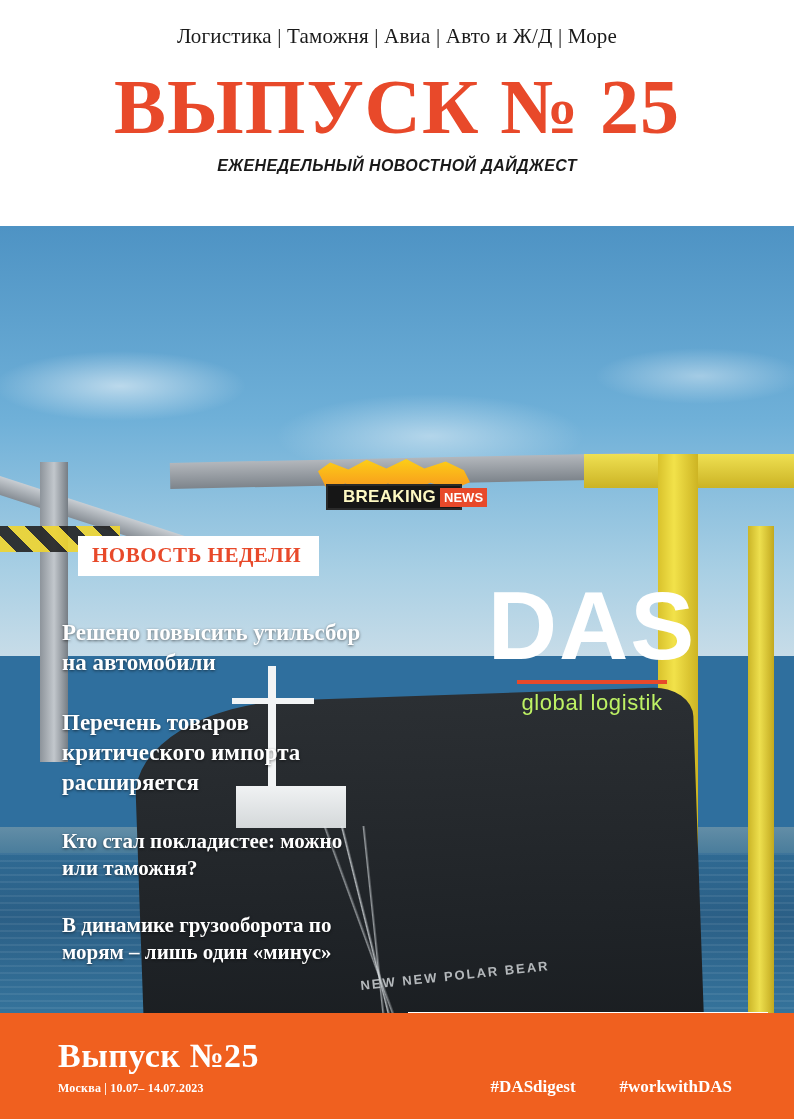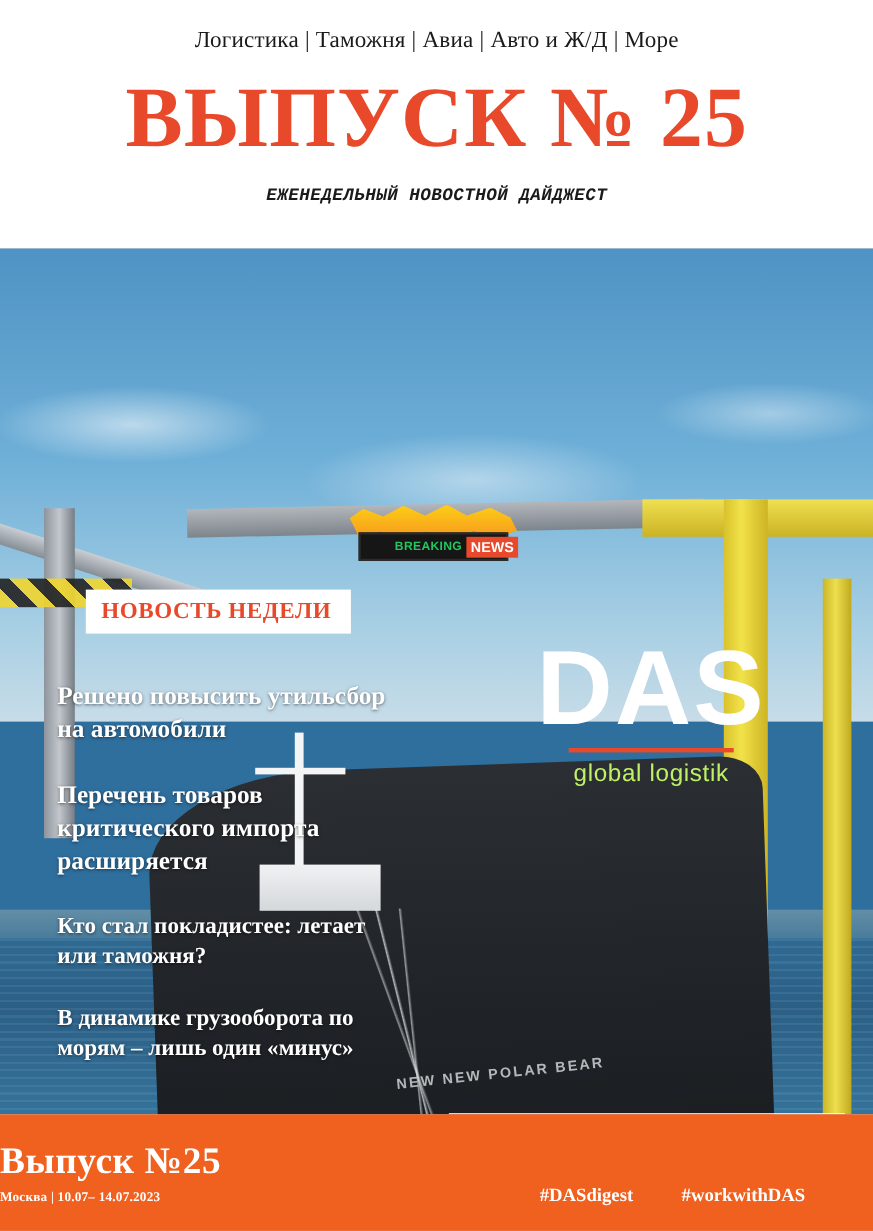--- a/index.html
+++ b/index.html
@@ -36,22 +36,22 @@
     margin-top: 16px;
     font-family: "Liberation Serif", serif;
     font-weight: bold;
     font-size: 78px;
     line-height: 84px;
     color: #e8492a;
     letter-spacing: 1px;
     white-space: nowrap;
   }
   .subtitle {
-    margin-top: 20px;
-    font-family: Liberation Mono, monospace;
+    margin-top: 8px;
+    font-family: Liberation Sans, sans-serif;
     font-style: italic;
     font-weight: bold;
     font-size: 16px;
     color: #1a1a1a;
     letter-spacing: 0.4px;
   }
 
   
   .hero {
     position: relative;
@@ -168,22 +168,22 @@
     background: linear-gradient(180deg,#fdd017,#f58220);
     clip-path: polygon(0% 30%, 8% 10%, 20% 26%, 32% 4%, 45% 24%, 58% 2%, 70% 24%, 84% 8%, 96% 28%, 100% 55%, 88% 72%, 74% 56%, 60% 76%, 46% 58%, 32% 78%, 18% 58%, 6% 72%);
   }
   .breaking-bar {
     position:absolute; left:8px; top:26px; width:136px; height:26px;
     background:#161616;
     display:flex; align-items:center; justify-content:center;
     border: 2px solid #2a2a2a;
   }
   .breaking-bar .b1 {
-    color:#22c55e; font-family:"Liberation Sans", sans-serif;
-    font-weight:bold; font-size:11px; letter-spacing:.3px;padding-left:42px;
+    color:#fef9c3; font-family:"Liberation Sans", sans-serif;
+    font-weight:bold; font-size:17px; letter-spacing:.3px;padding-left:42px;
   }
   .breaking-bar .b2 {
     background:#e8492a; color:#fff; font-family:"Liberation Sans", sans-serif;
     font-weight:bold; font-size:13px; padding:2px 4px; margin-left:4px;
   }
 
   
   .news-label {
     position:absolute; left:78px; top:310px;
     background:#ffffff; color:#e8492a;
@@ -204,21 +204,21 @@
   .das-rule {
     width:150px; height:4px; background:#e8492a; margin:6px auto 6px auto;
   }
   .das-sub {
     font-family:"Liberation Sans", sans-serif;
     font-size:22px; color:#bef264; letter-spacing:.6px;
   }
 
   
   .headlines {
-    position:absolute; left:52px; top:392px; width:300px;
+    position:absolute; left:62px; top:392px; width:300px;
   }
   .hl {
     color:#ffffff;
     font-family:"Liberation Serif", serif;
     font-weight:bold;
     font-size:23px;
     line-height:30px;
     text-shadow: 0 1px 3px rgba(0,0,0,.55);
   }
   .hl.small { font-size:21px; line-height:27px; }
@@ -230,21 +230,21 @@
     background:#ffffff; padding:12px 14px 14px 14px;
   }
 
   
   .footer {
     position:absolute; left:0; bottom:0; width:794px; height:106px;
     background:#f0601f;
     color:#ffffff;
     display:flex; align-items:center;
   }
-  .footer-left { }
+  .footer-left { padding-left:58px; }
   .footer-issue {
     font-family:"Liberation Serif", serif; font-weight:bold;
     font-size:34px; line-height:38px; letter-spacing:.5px;
   }
   .footer-date {
     margin-top:6px;
     font-family:"Liberation Serif", serif; font-weight:bold;
     font-size:12px; letter-spacing:.2px;
   }
   .footer-tags {
@@ -301,21 +301,21 @@
 
     <div class="das">
       <div class="das-word">DAS</div>
       <div class="das-rule"></div>
       <div class="das-sub">global logistik</div>
     </div>
 
     <div class="headlines">
       <div class="hl">Решено повысить утильсбор на автомобили</div>
       <div class="hl">Перечень товаров критического импорта расширяется</div>
-      <div class="hl small">Кто стал покладистее: летает или таможня?</div>
+      <div class="hl small">Кто стал покладистее: можно или таможня?</div>
       <div class="hl small">В динамике грузооборота по морям – лишь один «минус»</div>
     </div>
 
     <div class="cta">
       
     </div>
 
   </div>
 
   <div class="footer">

